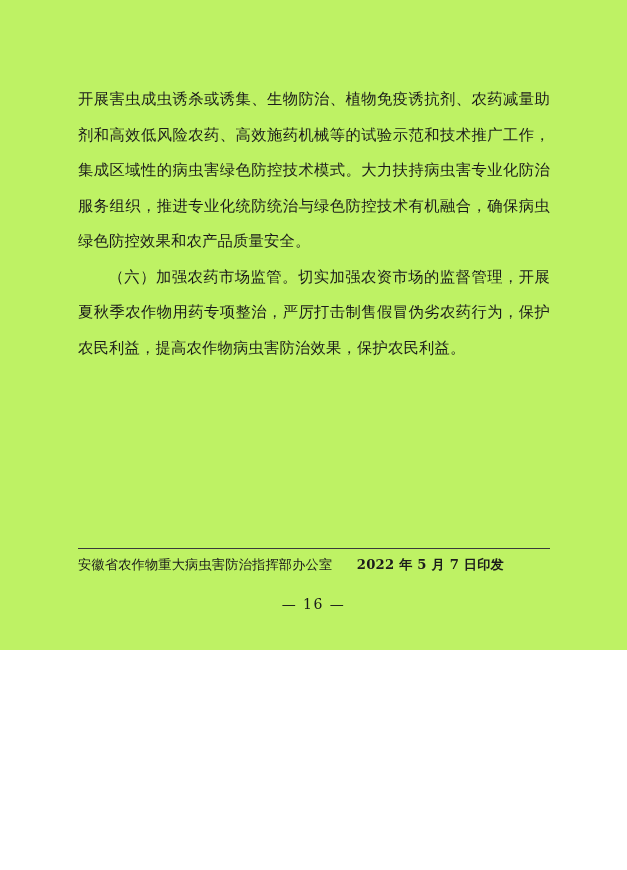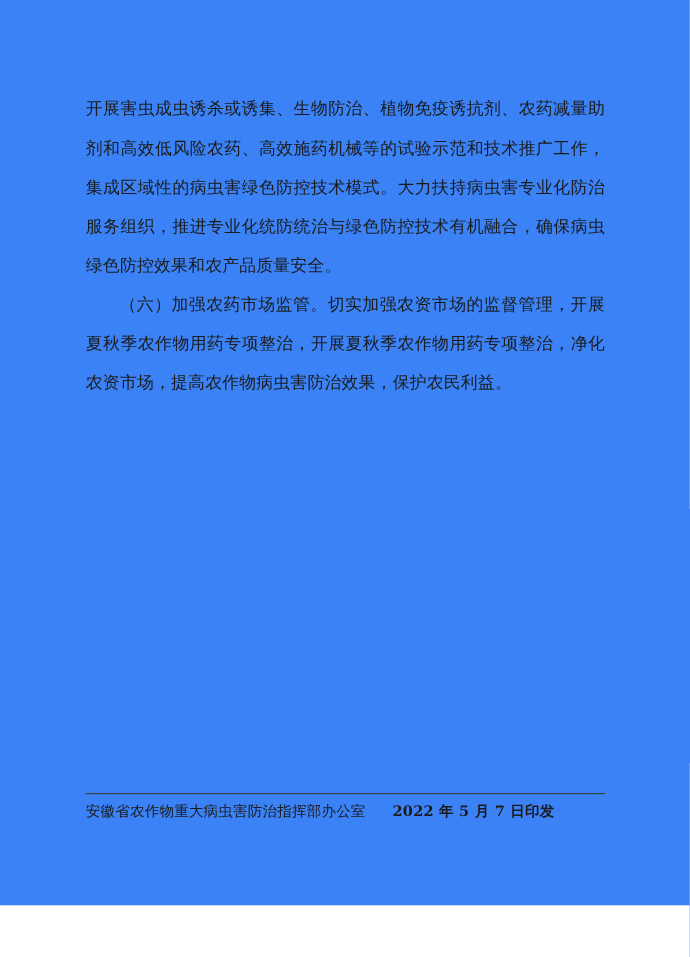--- a/index.html
+++ b/index.html
@@ -10,22 +10,22 @@
     width: 627px;
     height: 870px;
     background: #ffffff;
     font-family: "DejaVu Serif", "Liberation Serif", serif;
     color: #1a1a1a;
     overflow: hidden;
   }
   .page {
     position: relative;
     width: 627px;
-    height: 823px;
-    background: #3b82f6;
+    height: 650px;
+    background: #bef264;
     box-sizing: border-box;
   }
   .content {
     position: absolute;
     left: 78px;
     top: 82px;
     width: 472px;
   }
   p.para {
     margin: 0 0 0 0;
@@ -85,26 +85,27 @@
     color: #1b1b1b;
   }
 </style>
 </head>
 <body>
 
 <div class="page">
 
   <div class="content">
     <p class="para">开展害虫成虫诱杀或诱集、生物防治、植物免疫诱抗剂、农药减量助剂和高效低风险农药、高效施药机械等的试验示范和技术推广工作，集成区域性的病虫害绿色防控技术模式。大力扶持病虫害专业化防治服务组织，推进专业化统防统治与绿色防控技术有机融合，确保病虫绿色防控效果和农产品质量安全。</p>
-    <p class="para indent">（六）加强农药市场监管。切实加强农资市场的监督管理，开展夏秋季农作物用药专项整治，开展夏秋季农作物用药专项整治，净化农资市场，提高农作物病虫害防治效果，保护农民利益。</p>
+    <p class="para indent">（六）加强农药市场监管。切实加强农资市场的监督管理，开展夏秋季农作物用药专项整治，严厉打击制售假冒伪劣农药行为，保护农民利益，提高农作物病虫害防治效果，保护农民利益。</p>
   </div>
 
   <div class="footer-wrap">
     <div class="footer-rule"></div>
     <div class="footer-line">
       <span class="footer-left">安徽省农作物重大病虫害防治指挥部办公室</span>
       <span class="footer-spacer"></span>
       <span class="footer-right">2022 年 5 月 7 日印发</span>
     </div>
   </div>
 
+  <div class="page-number">— 16 —</div>
 
 </div>
 
 </body></html>

